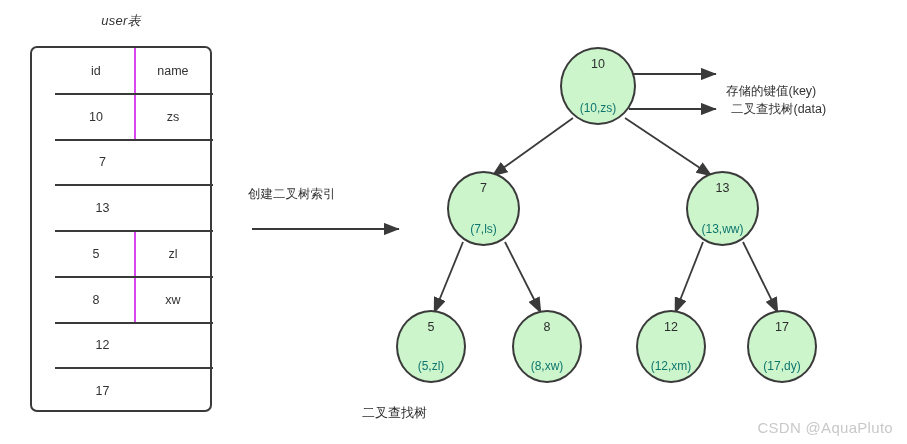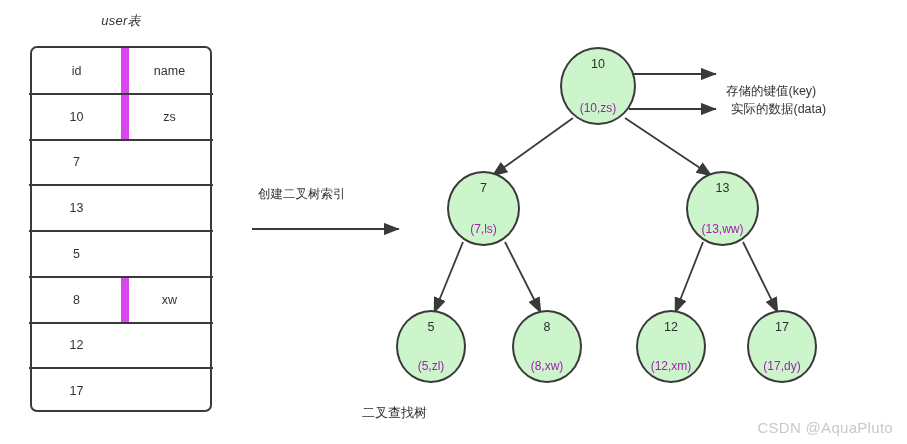--- a/index.html
+++ b/index.html
@@ -34,20 +34,21 @@
   #user-table {
     position: absolute;
     left: 30px;
     top: 46px;
     width: 182px;
     height: 366px;
     border: 2px solid #3a3a3a;
     border-radius: 7px;
     box-sizing: border-box;
     background: #fff;
+    padding-left: 26px;
   }
   .trow {
     position: relative;
     height: 45.75px;
     display: flex;
     box-sizing: border-box;
   }
   .trow + .trow::before {
     content: "";
     position: absolute;
@@ -63,27 +64,27 @@
     justify-content: center;
     font-size: 12.5px;
     color: #333;
     box-sizing: border-box;
   }
   .tcell.col-id {
     width: 89px;
   }
   .tcell.col-name {
     width: 89px;
-    border-left: 8px solid #d946ef;
+    border-left: 2px solid #d946ef;
   }
 
   
   #transform-label {
     position: absolute;
-    left: 258px;
+    left: 248px;
     top: 186px;
     font-size: 12.5px;
     color: #333;
     white-space: nowrap;
   }
 
   
   #diagram-svg {
     position: absolute;
     left: 0;
@@ -106,21 +107,21 @@
     justify-content: space-between;
     padding: 9px 0 9px 0;
   }
   .tnode .key {
     font-size: 12.5px;
     color: #2d2d2d;
     line-height: 1;
   }
   .tnode .data {
     font-size: 12px;
-    color: #a21caf;
+    color: #0f766e;
     line-height: 1;
     white-space: nowrap;
   }
 
   
   .anno {
     position: absolute;
     font-size: 12.5px;
     color: #333;
     white-space: nowrap;
@@ -160,20 +161,21 @@
       <div class="tcell col-name">zs</div>
     </div>
     <div class="trow">
       <div class="tcell col-id">7</div>
     </div>
     <div class="trow">
       <div class="tcell col-id">13</div>
     </div>
     <div class="trow">
       <div class="tcell col-id">5</div>
+      <div class="tcell col-name">zl</div>
     </div>
     <div class="trow">
       <div class="tcell col-id">8</div>
       <div class="tcell col-name">xw</div>
     </div>
     <div class="trow">
       <div class="tcell col-id">12</div>
     </div>
     <div class="trow">
       <div class="tcell col-id">17</div>
@@ -233,18 +235,18 @@
     <span class="key">12</span>
     <span class="data">(12,xm)</span>
   </div>
 
   <div class="tnode" style="left:747px; top:310px; width:70px; height:73px;">
     <span class="key">17</span>
     <span class="data">(17,dy)</span>
   </div>
 
   <div class="anno" style="left:726px; top:83px;">存储的键值(key)</div>
-  <div class="anno" style="left:731px; top:101px;">实际的数据(data)</div>
+  <div class="anno" style="left:731px; top:101px;">二叉查找树(data)</div>
 
   <div id="tree-caption">二叉查找树</div>
   <div id="watermark">CSDN @AquaPluto</div>
 
 </div>
 
 </body></html>

